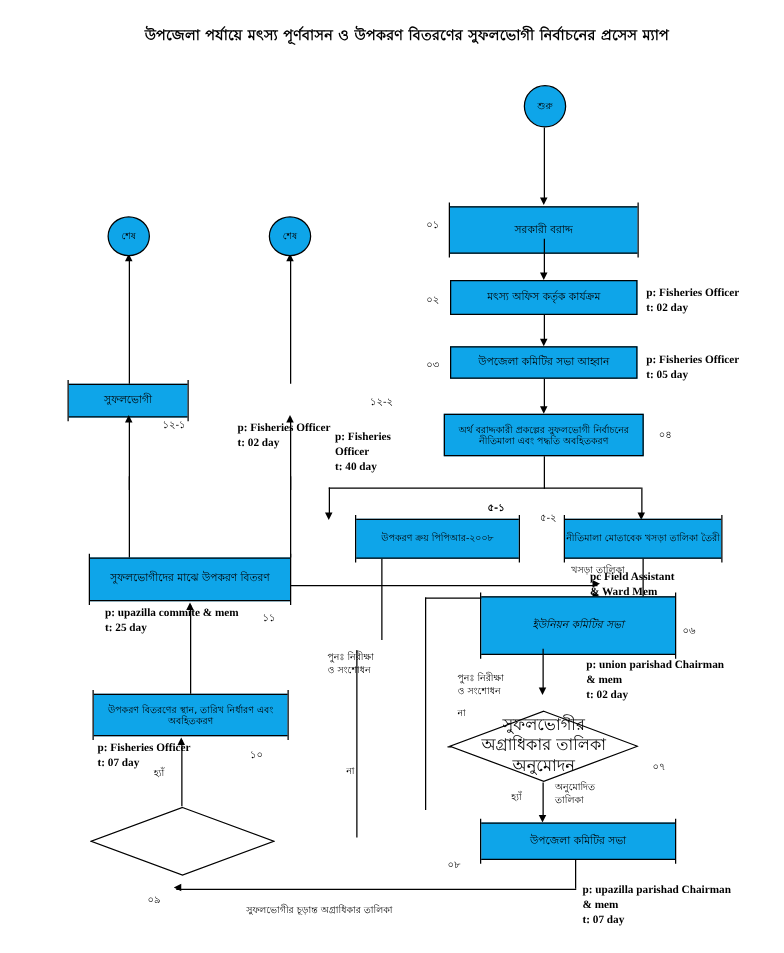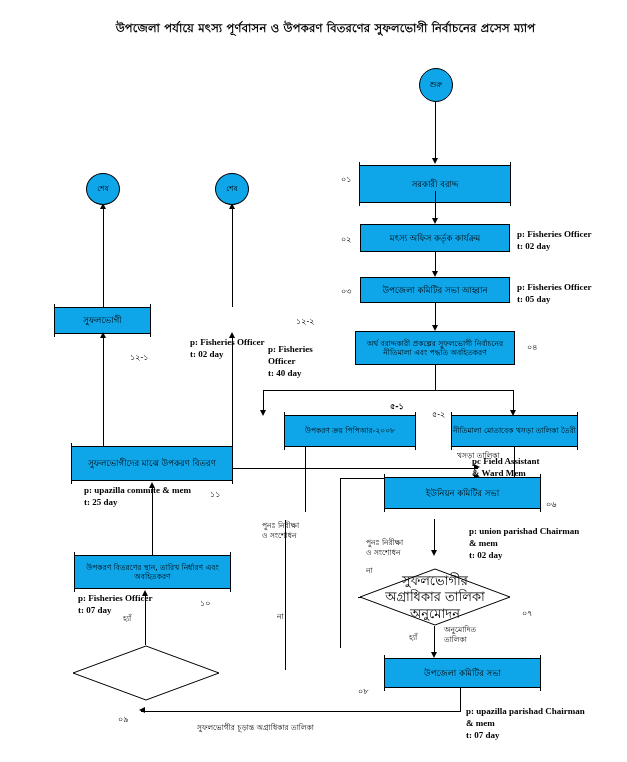--- a/index.html
+++ b/index.html
@@ -227,21 +227,21 @@
   <div class="ln vl" style="left:514px; top:447px; width:1px; height:41px;"></div>
   <div class="arrow-d" style="left:511px; top:485px;"></div>
 
   <div class="ln hl" style="left:126px; top:468px; width:352px; height:1px;"></div>
   <div class="arrow-r" style="left:474px; top:464px;"></div>
   <div class="ln hl" style="left:340px; top:478px; width:138px; height:1px;"></div>
   <div class="arrow-r" style="left:474px; top:474px;"></div>
   <div class="ln vl" style="left:340px; top:478px; width:1px; height:170px;"></div>
   <div class="edge-label" style="left:457px; top:451px;">খসড়া তালিকা</div>
 
-  <div class="node bar-only side-rules" style="left:385px; top:477px; width:155px; height:32px;">
+  <div class="node bar-only side-rules" style="left:385px; top:477px; width:155px; height:47px;font-style:italic;">
     <span>ইউনিয়ন কমিটির সভা</span>
   </div>
   <div class="num" style="left:546px; top:498px;">০৬</div>
   <div class="ann" style="left:469px; top:525px;">p: union parishad Chairman
 &amp; mem
 t: 02 day</div>
 
   <div class="ln vl" style="left:434px; top:519px; width:1px; height:34px;"></div>
   <div class="arrow-d" style="left:431px; top:550px;"></div>
 
@@ -310,21 +310,21 @@
   <div class="num" style="left:210px; top:488px;">১১</div>
   <div class="ann" style="left:84px; top:484px;">p: upazilla commite &amp; mem
 t: 25 day</div>
 
   <div class="ln vl" style="left:103px; top:381px; width:1px; height:65px;"></div>
   <div class="ln vl" style="left:232px; top:381px; width:1px; height:65px;"></div>
 
   <div class="node bar-only side-rules" style="left:55px; top:307px; width:95px; height:27px;">
     <span>সুফলভোগী</span>
   </div>
-  <div class="num" style="left:130px; top:351px;">১২-১</div>
+  <div class="num" style="left:130px; top:333px;">১২-১</div>
   <div class="ln vl" style="left:103px; top:334px; width:1px; height:58px;"></div>
   <div class="arrow-u" style="left:100px; top:332px;"></div>
 
   <div class="num" style="left:296px; top:315px;">১২-২</div>
   <div class="ann" style="left:190px; top:336px;">p: Fisheries Officer
 t: 02 day</div>
   <div class="ln vl" style="left:232px; top:334px; width:1px; height:58px;"></div>
   <div class="arrow-u" style="left:229px; top:332px;"></div>
 
   <div class="ln vl" style="left:103px; top:205px; width:1px; height:102px;"></div>

